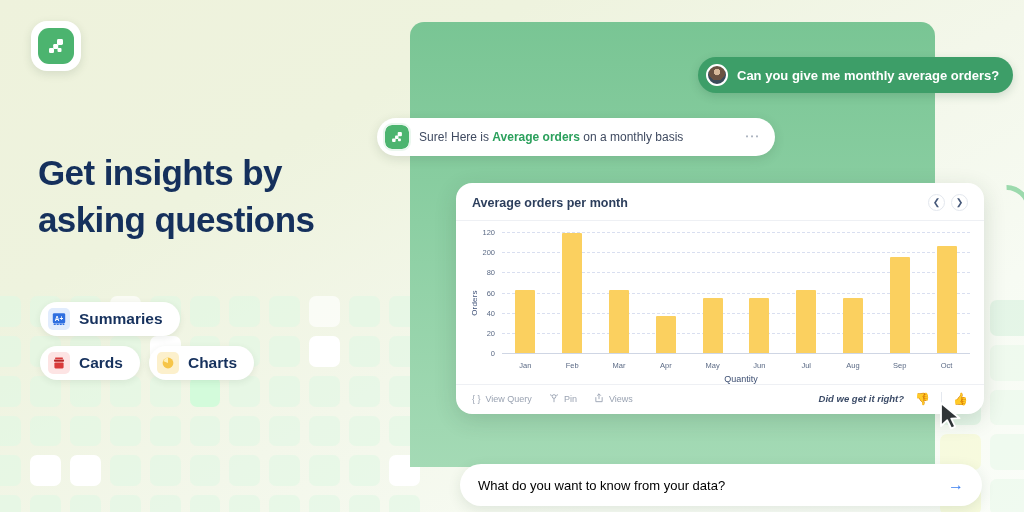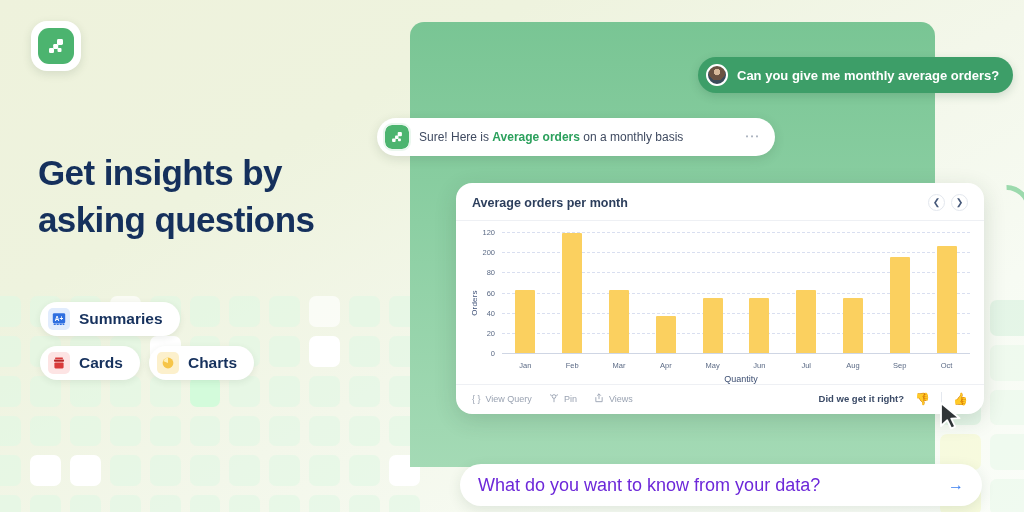--- a/index.html
+++ b/index.html
@@ -159,35 +159,35 @@
   .xtitle { position: absolute; left: 56px; right: 14px; bottom: 0;
             text-align: center; font-size: 9px; color: #3d4f72; }
 
   .card-foot {
     display: flex; align-items: center; justify-content: space-between;
     padding: 7px 16px 9px 16px; border-top: 1px solid #eef0f4;
   }
   .foot-left { display: flex; gap: 17px; align-items: center; }
   .foot-act { display: flex; align-items: center; gap: 5px; font-size: 9px; color: #9aa3b2; }
   .foot-right { display: flex; align-items: center; gap: 11px; }
-  .ask { font-size: 9.5px; color: #3a4a66; font-weight: 600; }
+  .ask { font-size: 9.5px; color: #3a4a66; font-weight: 600; font-style: italic; }
   .tdn { color: #7b8697; font-size: 12px; line-height: 1; }
   .tup { color: #4cb46f; font-size: 12px; line-height: 1; }
   .sep { width: 1px; height: 13px; background: #e4e8ef; }
 
   
   .cursor { position: absolute; left: 938px; top: 402px; pointer-events: none; }
 
   
   .searchbar {
     position: absolute; left: 460px; top: 464px; width: 522px; height: 42px;
     background: #fff; border-radius: 21px; box-shadow: 0 4px 14px rgba(40,70,45,.11);
     display: flex; align-items: center; padding: 0 18px;
   }
-  .searchbar .ph { flex: 1; font-size: 18px; color: #6d28d9; }
+  .searchbar .ph { flex: 1; font-size: 13px; color: #000000; }
   .send { color: #3b7ff0; font-size: 16px; line-height: 1; }
 </style>
 </head>
 <body>
 
 <div id="stage">
 
   <div class="bg-grid">
       <i></i>
       <i></i>

